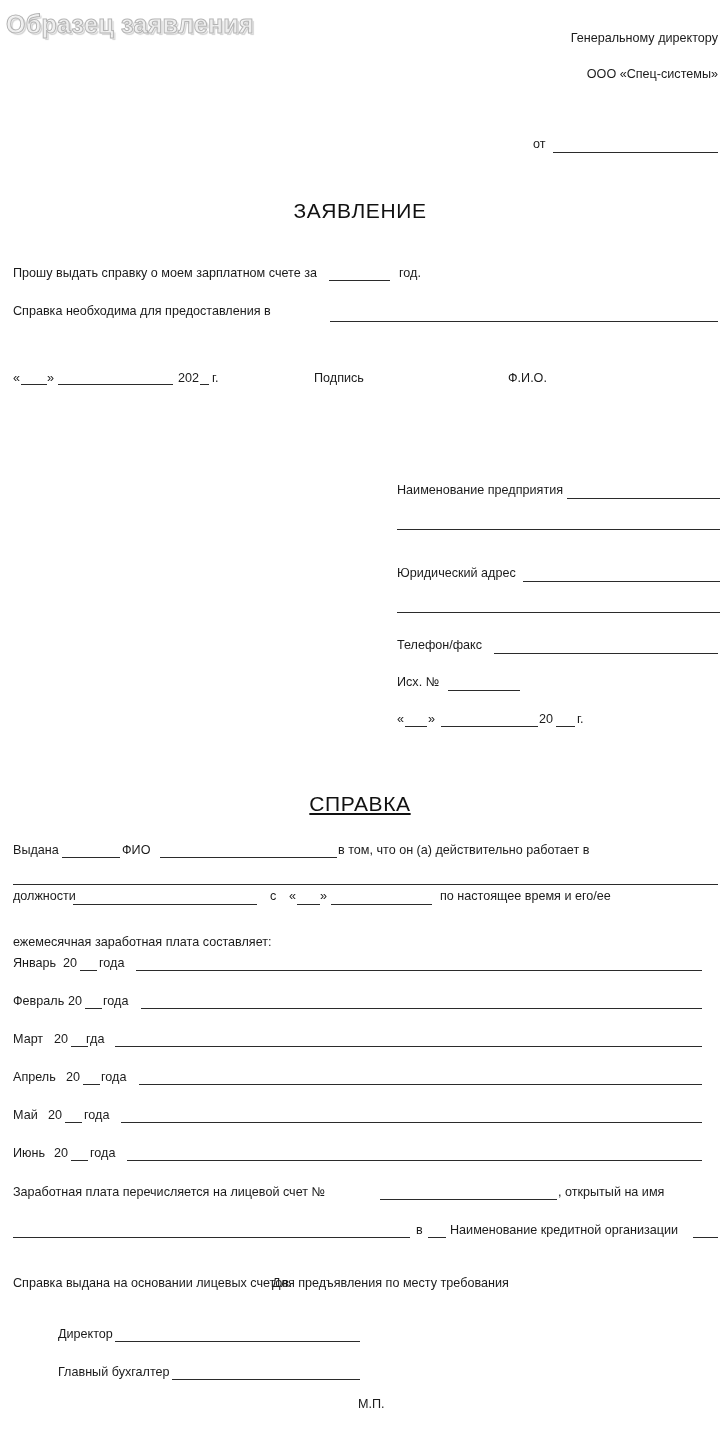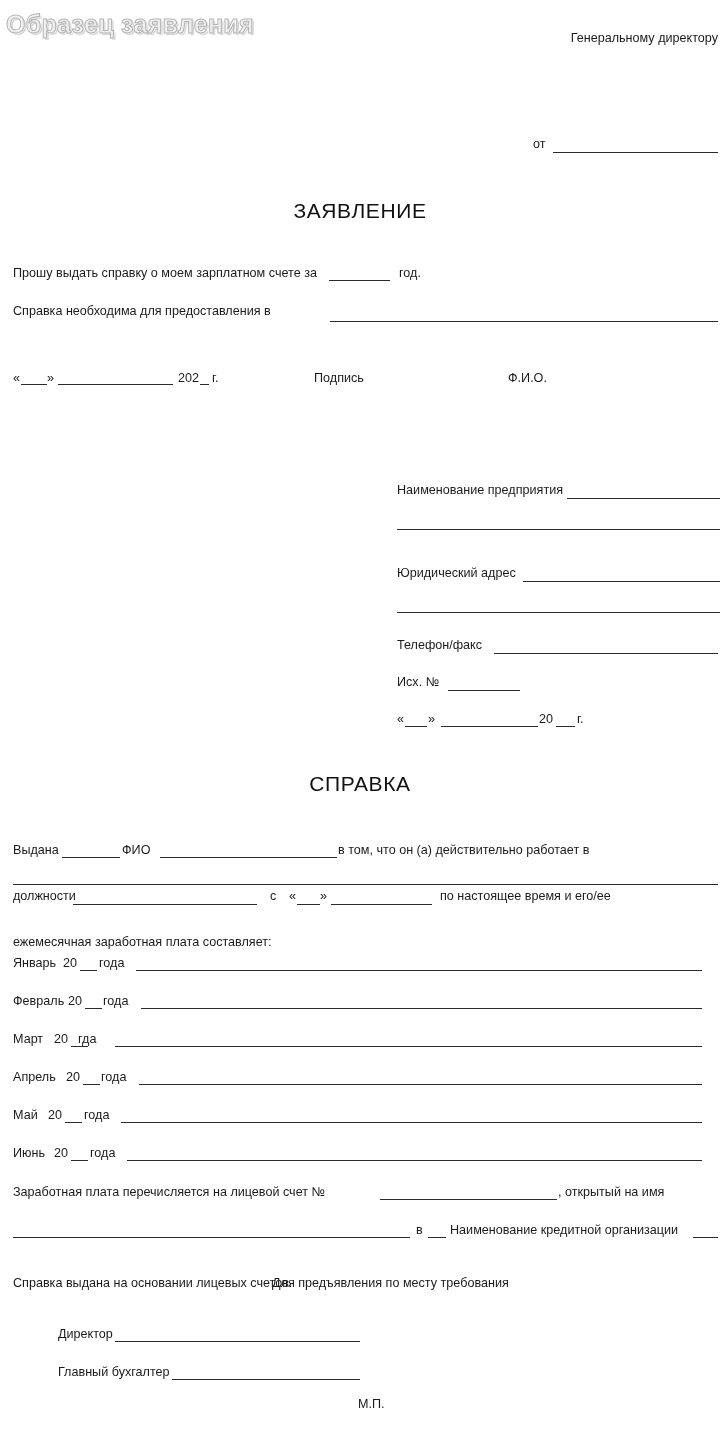--- a/index.html
+++ b/index.html
@@ -84,20 +84,21 @@
 </style>
 </head>
 <body>
 
 <div class="page">
 
   <div class="watermark wm-gray" style="left:6px; top:10px;">Образец заявления</div>
 
   <div class="t right" style="left:340px; top:30px; width:378px;">Генеральному директору</div>
 
+  <div class="t right" style="left:340px; top:66px; width:378px;">ООО «Спец-системы»</div>
 
 
   <div class="t" style="left:533px; top:136px;">от</div>
   <div class="rule" style="left:553px; top:152px; width:165px;"></div>
 
   <div class="heading" style="top:199px;">ЗАЯВЛЕНИЕ</div>
 
   <div class="t" style="left:13px; top:265px;">Прошу выдать справку о моем зарплатном счете за</div>
   <div class="rule" style="left:329px; top:280px; width:61px;"></div>
   <div class="t" style="left:399px; top:265px;">год.</div>
@@ -135,21 +136,21 @@
   <div class="rule" style="left:448px; top:690px; width:72px;"></div>
 
   <div class="t" style="left:397px; top:711px;">«</div>
   <div class="rule" style="left:405px; top:726px; width:22px;"></div>
   <div class="t" style="left:428px; top:711px;">»</div>
   <div class="rule" style="left:441px; top:726px; width:97px;"></div>
   <div class="t" style="left:539px; top:711px;">20</div>
   <div class="rule" style="left:556px; top:726px; width:19px;"></div>
   <div class="t" style="left:577px; top:711px;">г.</div>
 
-  <div class="heading" style="top:772px;">СПРАВКА</div>
+  <div class="heading" style="top:792px;text-decoration:underline;">СПРАВКА</div>
 
   <div class="t" style="left:13px; top:842px;">Выдана</div>
   <div class="rule" style="left:62px; top:857px; width:58px;"></div>
   <div class="t" style="left:122px; top:842px;">ФИО</div>
   <div class="rule" style="left:160px; top:857px; width:177px;"></div>
   <div class="t" style="left:338px; top:842px;">в том, что он (а) действительно работает в</div>
 
   <div class="rule" style="left:13px; top:884px; width:705px;"></div>
 
   <div class="t" style="left:13px; top:888px;">должности</div>
@@ -171,21 +172,21 @@
 
   <div class="t" style="left:13px; top:993px;">Февраль</div>
   <div class="t" style="left:68px; top:993px;">20</div>
   <div class="rule" style="left:85px; top:1008px; width:17px;"></div>
   <div class="t" style="left:103px; top:993px;">года</div>
   <div class="rule" style="left:141px; top:1008px; width:561px;"></div>
 
   <div class="t" style="left:13px; top:1031px;">Март</div>
   <div class="t" style="left:54px; top:1031px;">20</div>
   <div class="rule" style="left:71px; top:1046px; width:17px;"></div>
-  <div class="t" style="left:78px; top:1031px;">гда</div>
+  <div class="t" style="left:86px; top:1031px;">гда</div>
   <div class="rule" style="left:115px; top:1046px; width:587px;"></div>
 
   <div class="t" style="left:13px; top:1069px;">Апрель</div>
   <div class="t" style="left:66px; top:1069px;">20</div>
   <div class="rule" style="left:83px; top:1084px; width:17px;"></div>
   <div class="t" style="left:101px; top:1069px;">года</div>
   <div class="rule" style="left:139px; top:1084px; width:563px;"></div>
 
   <div class="t" style="left:13px; top:1107px;">Май</div>
   <div class="t" style="left:48px; top:1107px;">20</div>

